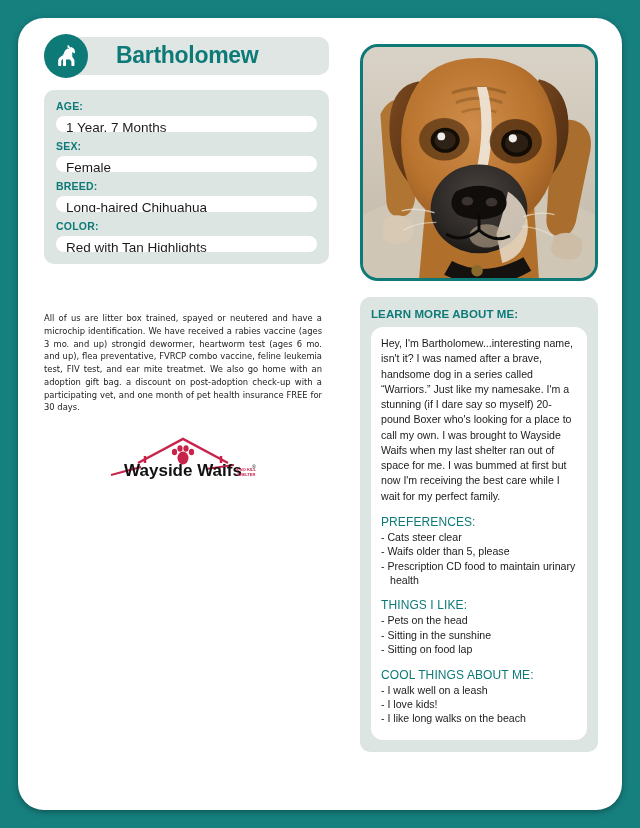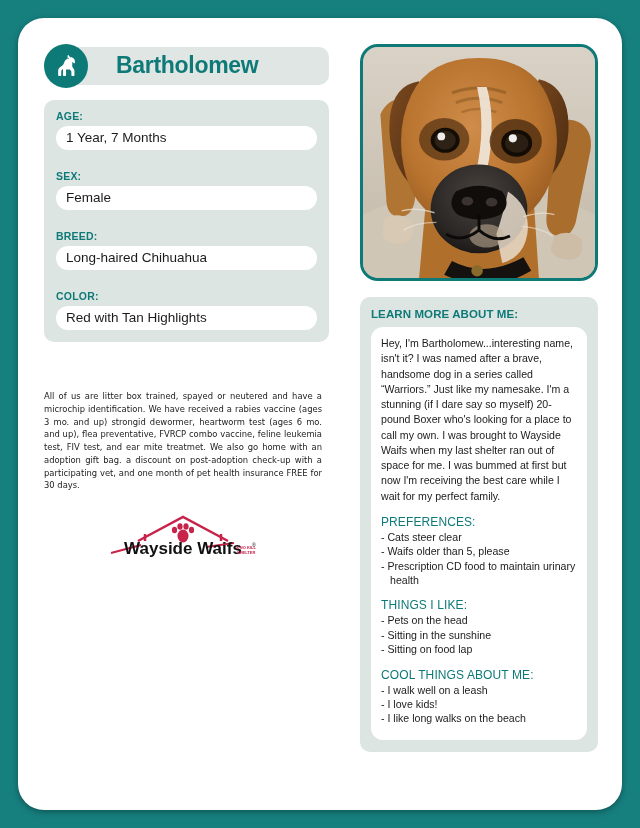--- a/index.html
+++ b/index.html
@@ -24,21 +24,21 @@
     background: #ffffff;
     border-radius: 26px;
     box-shadow: 0 2px 6px rgba(0,0,0,0.35);
     box-sizing: border-box;
   }
 
   
   .left-col {
     position: absolute;
     left: 26px;
-    top: 26px;
+    top: 16px;
     width: 285px;
   }
 
   
   .name-header {
     position: relative;
     height: 44px;
     margin-bottom: 12px;
   }
   .name-plate {
@@ -77,34 +77,34 @@
 
   
   .info-panel {
     background: #dde5e2;
     border-radius: 10px;
     padding: 10px 12px 12px 12px;
     box-sizing: border-box;
   }
   .panel-gap { height: 22px; }
 
-  .field { margin-bottom: 20px; }
+  .field { margin-bottom: 8px; }
   .field:last-child { margin-bottom: 0; }
   .field-label {
     font-size: 10.5px;
     font-weight: bold;
     color: #0d7a78;
     letter-spacing: 0.2px;
     margin-bottom: 4px;
     text-transform: uppercase;
   }
   .field-value {
     background: #ffffff;
     border-radius: 12px;
-    height: 24px;
+    height: 16px;
     line-height: 24px;
     padding: 0 10px;
     font-size: 13.5px;
     color: #1b1b1b;
     box-sizing: border-box;
     overflow: hidden;
     white-space: nowrap;
   }
 
   

